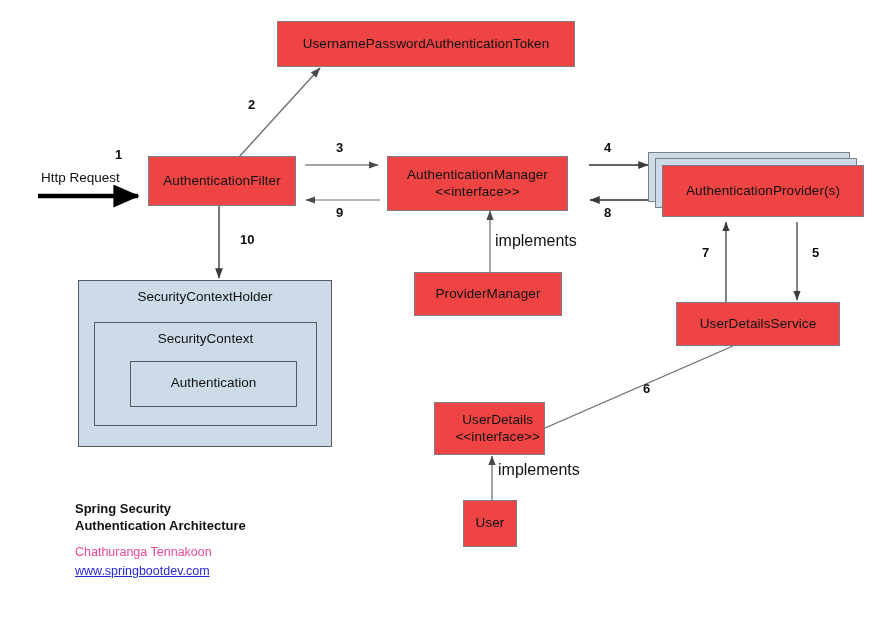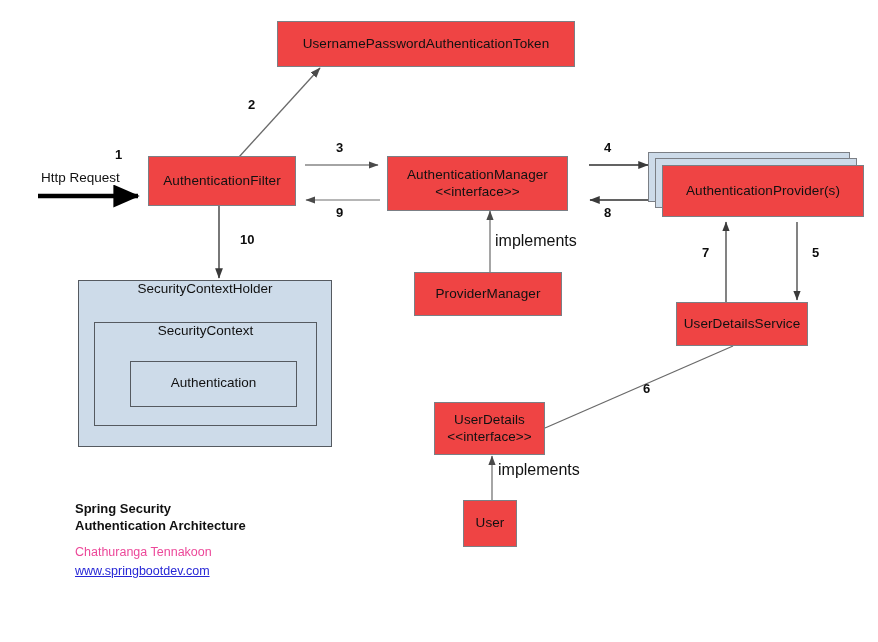--- a/index.html
+++ b/index.html
@@ -60,21 +60,21 @@
     box-sizing: border-box;
     background: #cddbe9;
     border: 1px solid #555a60;
   }
   .container-node > .ctitle {
     display: block;
     width: 100%;
     text-align: center;
     font-size: 13.5px;
     color: #111111;
-    padding-top: 0;
+    padding-top: 8px;
   }
   .edge-label {
     position: absolute;
     font-size: 13px;
     font-weight: bold;
     color: #0d0d0d;
     white-space: nowrap;
   }
   .plain-label {
     position: absolute;
@@ -200,25 +200,25 @@
   <div class="stack-shadow" style="left:648px; top:152px; width:202px; height:50px;"></div>
   <div class="stack-shadow" style="left:655px; top:158px; width:202px; height:50px;"></div>
   <div class="node" style="left:662px; top:165px; width:202px; height:52px;">
     <span class="nlabel">AuthenticationProvider(s)</span>
   </div>
 
   <div class="node" style="left:414px; top:272px; width:148px; height:44px;">
     <span class="nlabel">ProviderManager</span>
   </div>
 
-  <div class="node" style="left:676px; top:302px; width:132px; height:44px;">
+  <div class="node" style="left:676px; top:302px; width:164px; height:44px;">
     <span class="nlabel">UserDetailsService</span>
   </div>
 
-  <div class="node" style="left:434px; top:402px; width:111px; height:53px;">
+  <div class="node" style="left:434px; top:402px; width:111px; height:53px;justify-content:flex-end;">
     <span class="nlabel">UserDetails
 &lt;&lt;interface&gt;&gt;</span>
   </div>
 
   <div class="node" style="left:463px; top:500px; width:54px; height:47px;">
     <span class="nlabel">User</span>
   </div>
 
   <div class="container-node" style="left:78px; top:280px; width:254px; height:167px;">
     <span class="ctitle">SecurityContextHolder</span>

